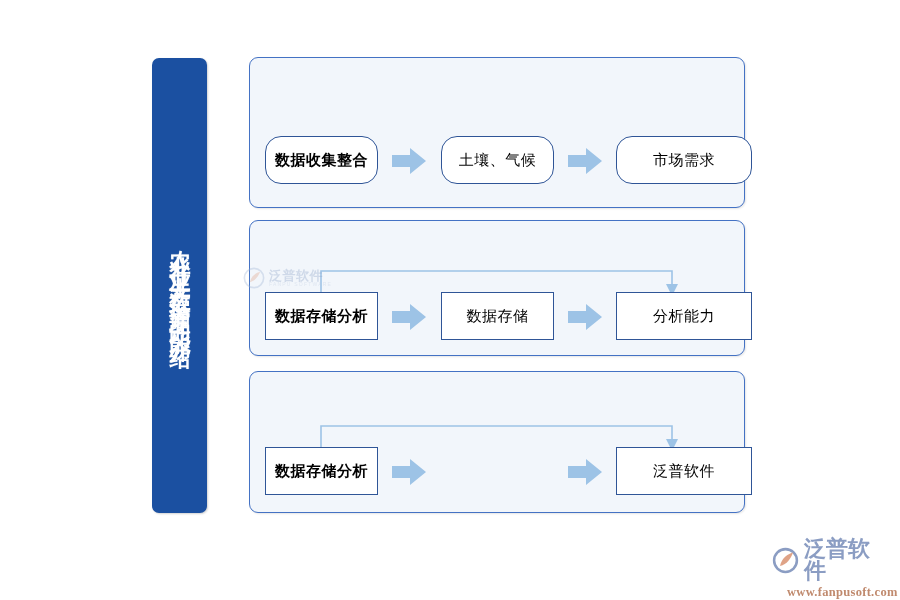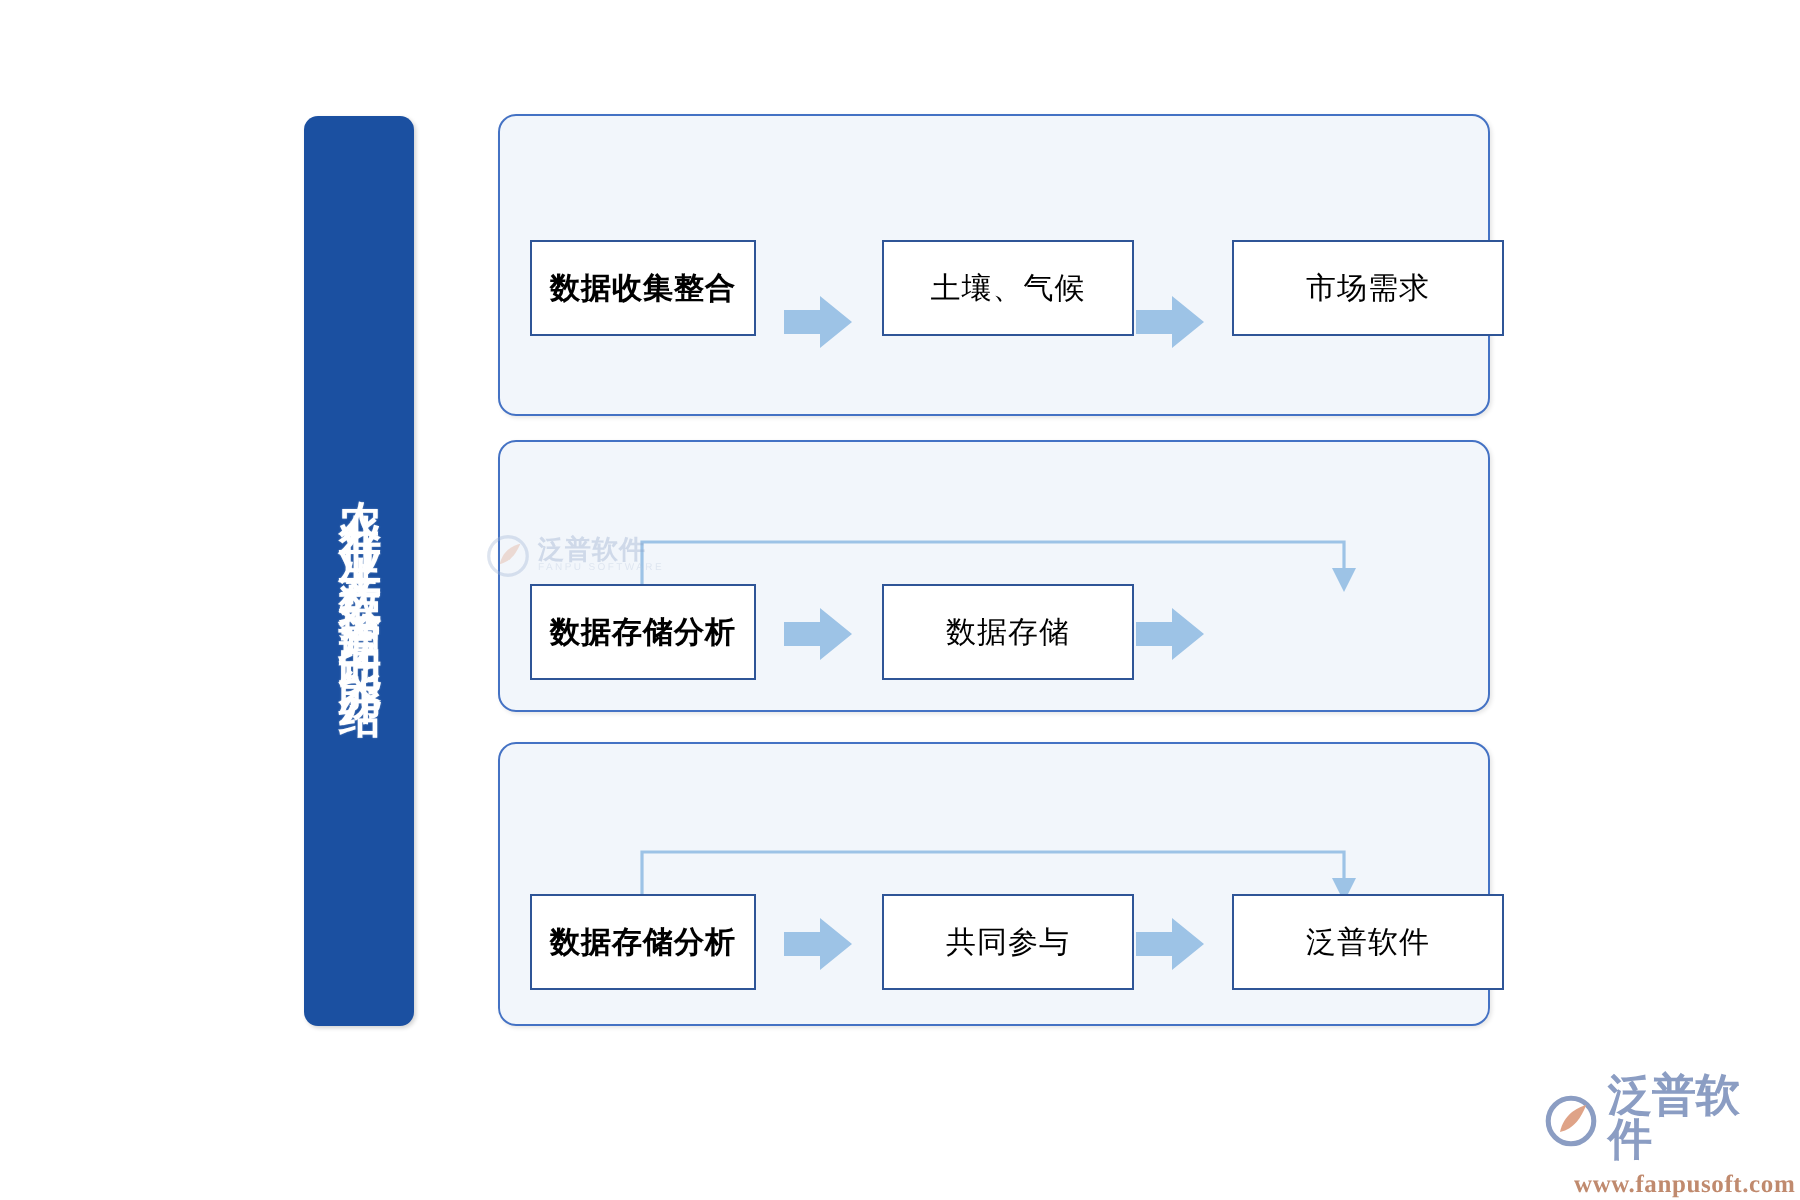--- a/index.html
+++ b/index.html
@@ -76,24 +76,24 @@
     color: #000000;
     font-family: "DejaVu Sans", "Liberation Sans", sans-serif;
     font-size: 15px;
     letter-spacing: 0.5px;
     white-space: nowrap;
   }
   .step.lead { font-weight: 700; }
 
   
   .col-a { left: 265px;  width: 113px; }
-  .col-b { left: 441px;  width: 126px; }
+  .col-b { left: 441px;  width: 113px; }
   .col-c { left: 616px;  width: 136px; }
 
-  .r1 { top: 120px; height: 48px; }
+  .r1 { top: 136px; height: 48px; border-radius: 16px; }
   .r2 { top: 292px; height: 48px; }
   .r3 { top: 447px; height: 48px; }
 
   
   .arrow {
     position: absolute;
     width: 34px;
     height: 30px;
   }
   .arrow svg { display: block; width: 100%; height: 100%; }
@@ -232,39 +232,39 @@
   </div>
 
   <div class="step col-b r2">数据存储</div>
 
   <div class="arrow ar-2 arow2">
     <svg viewBox="0 0 34 30" xmlns="http://www.w3.org/2000/svg">
       <polygon points="0,9 18,9 18,2 34,15 18,28 18,21 0,21" fill="#9DC3E6"></polygon>
     </svg>
   </div>
 
+  <div class="step col-c r2">分析能力</div>
 
   <div class="panel panel-3"></div>
 
   <div class="connector conn-3">
     <svg viewBox="0 0 365 36" xmlns="http://www.w3.org/2000/svg">
       <path d="M6,36 L6,9 L357,9 L357,22" fill="none" stroke="#9DC3E6" stroke-width="1.6"></path>
       <polygon points="351,22 363,22 357,34" fill="#9DC3E6"></polygon>
     </svg>
   </div>
 
   <div class="step lead col-a r3">数据存储分析</div>
 
   <div class="arrow ar-1 arow3">
     <svg viewBox="0 0 34 30" xmlns="http://www.w3.org/2000/svg">
       <polygon points="0,9 18,9 18,2 34,15 18,28 18,21 0,21" fill="#9DC3E6"></polygon>
     </svg>
   </div>
 
-  <div class="step col-b r3">共同参与</div>
 
   <div class="arrow ar-2 arow3">
     <svg viewBox="0 0 34 30" xmlns="http://www.w3.org/2000/svg">
       <polygon points="0,9 18,9 18,2 34,15 18,28 18,21 0,21" fill="#9DC3E6"></polygon>
     </svg>
   </div>
 
   <div class="step col-c r3">泛普软件</div>
 
   <div class="watermark">

